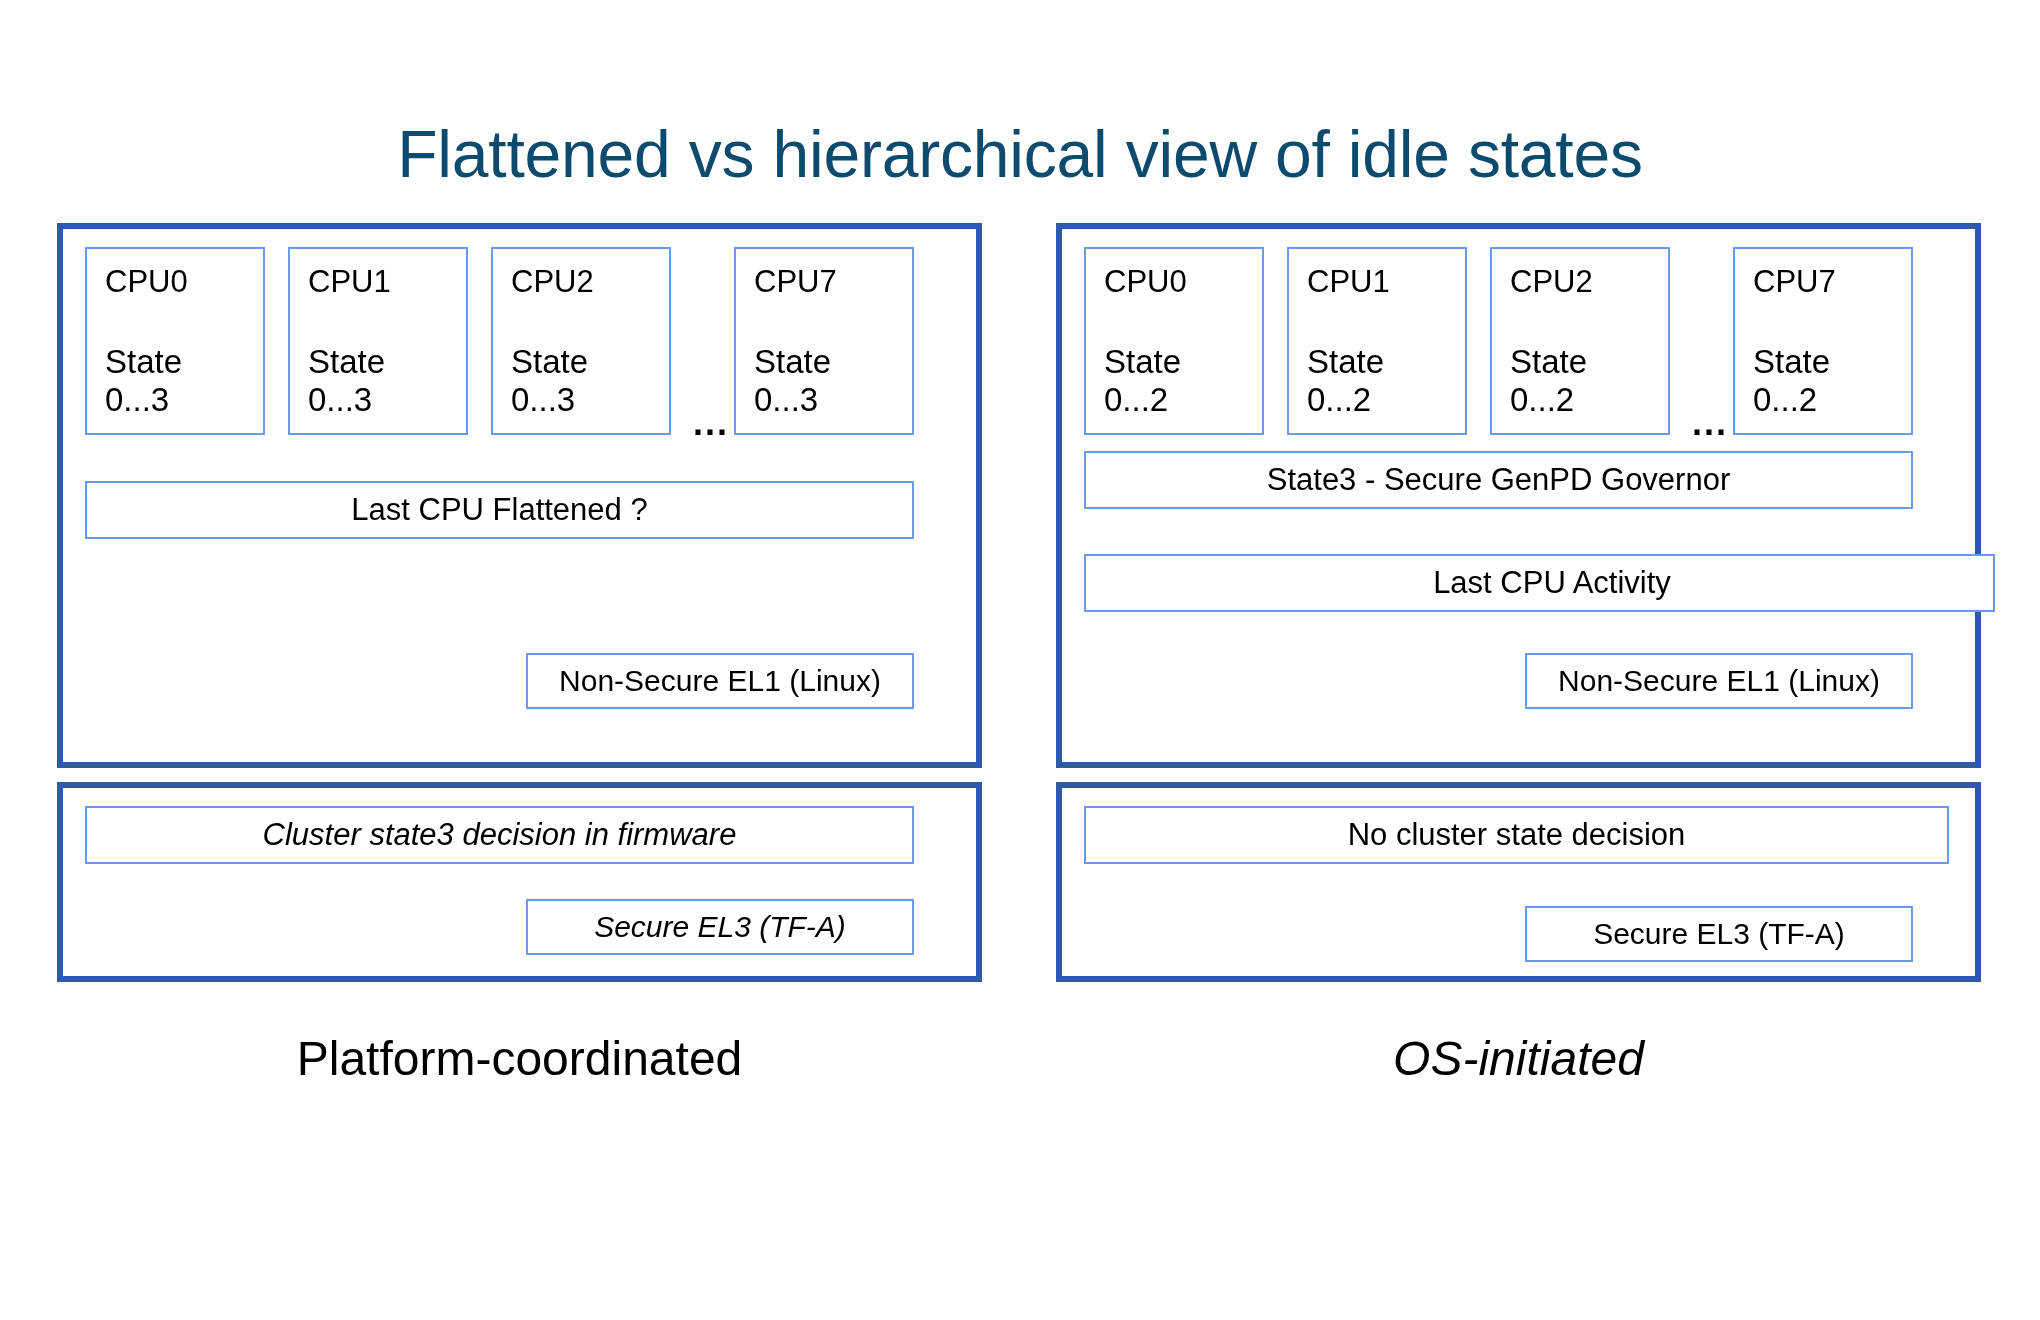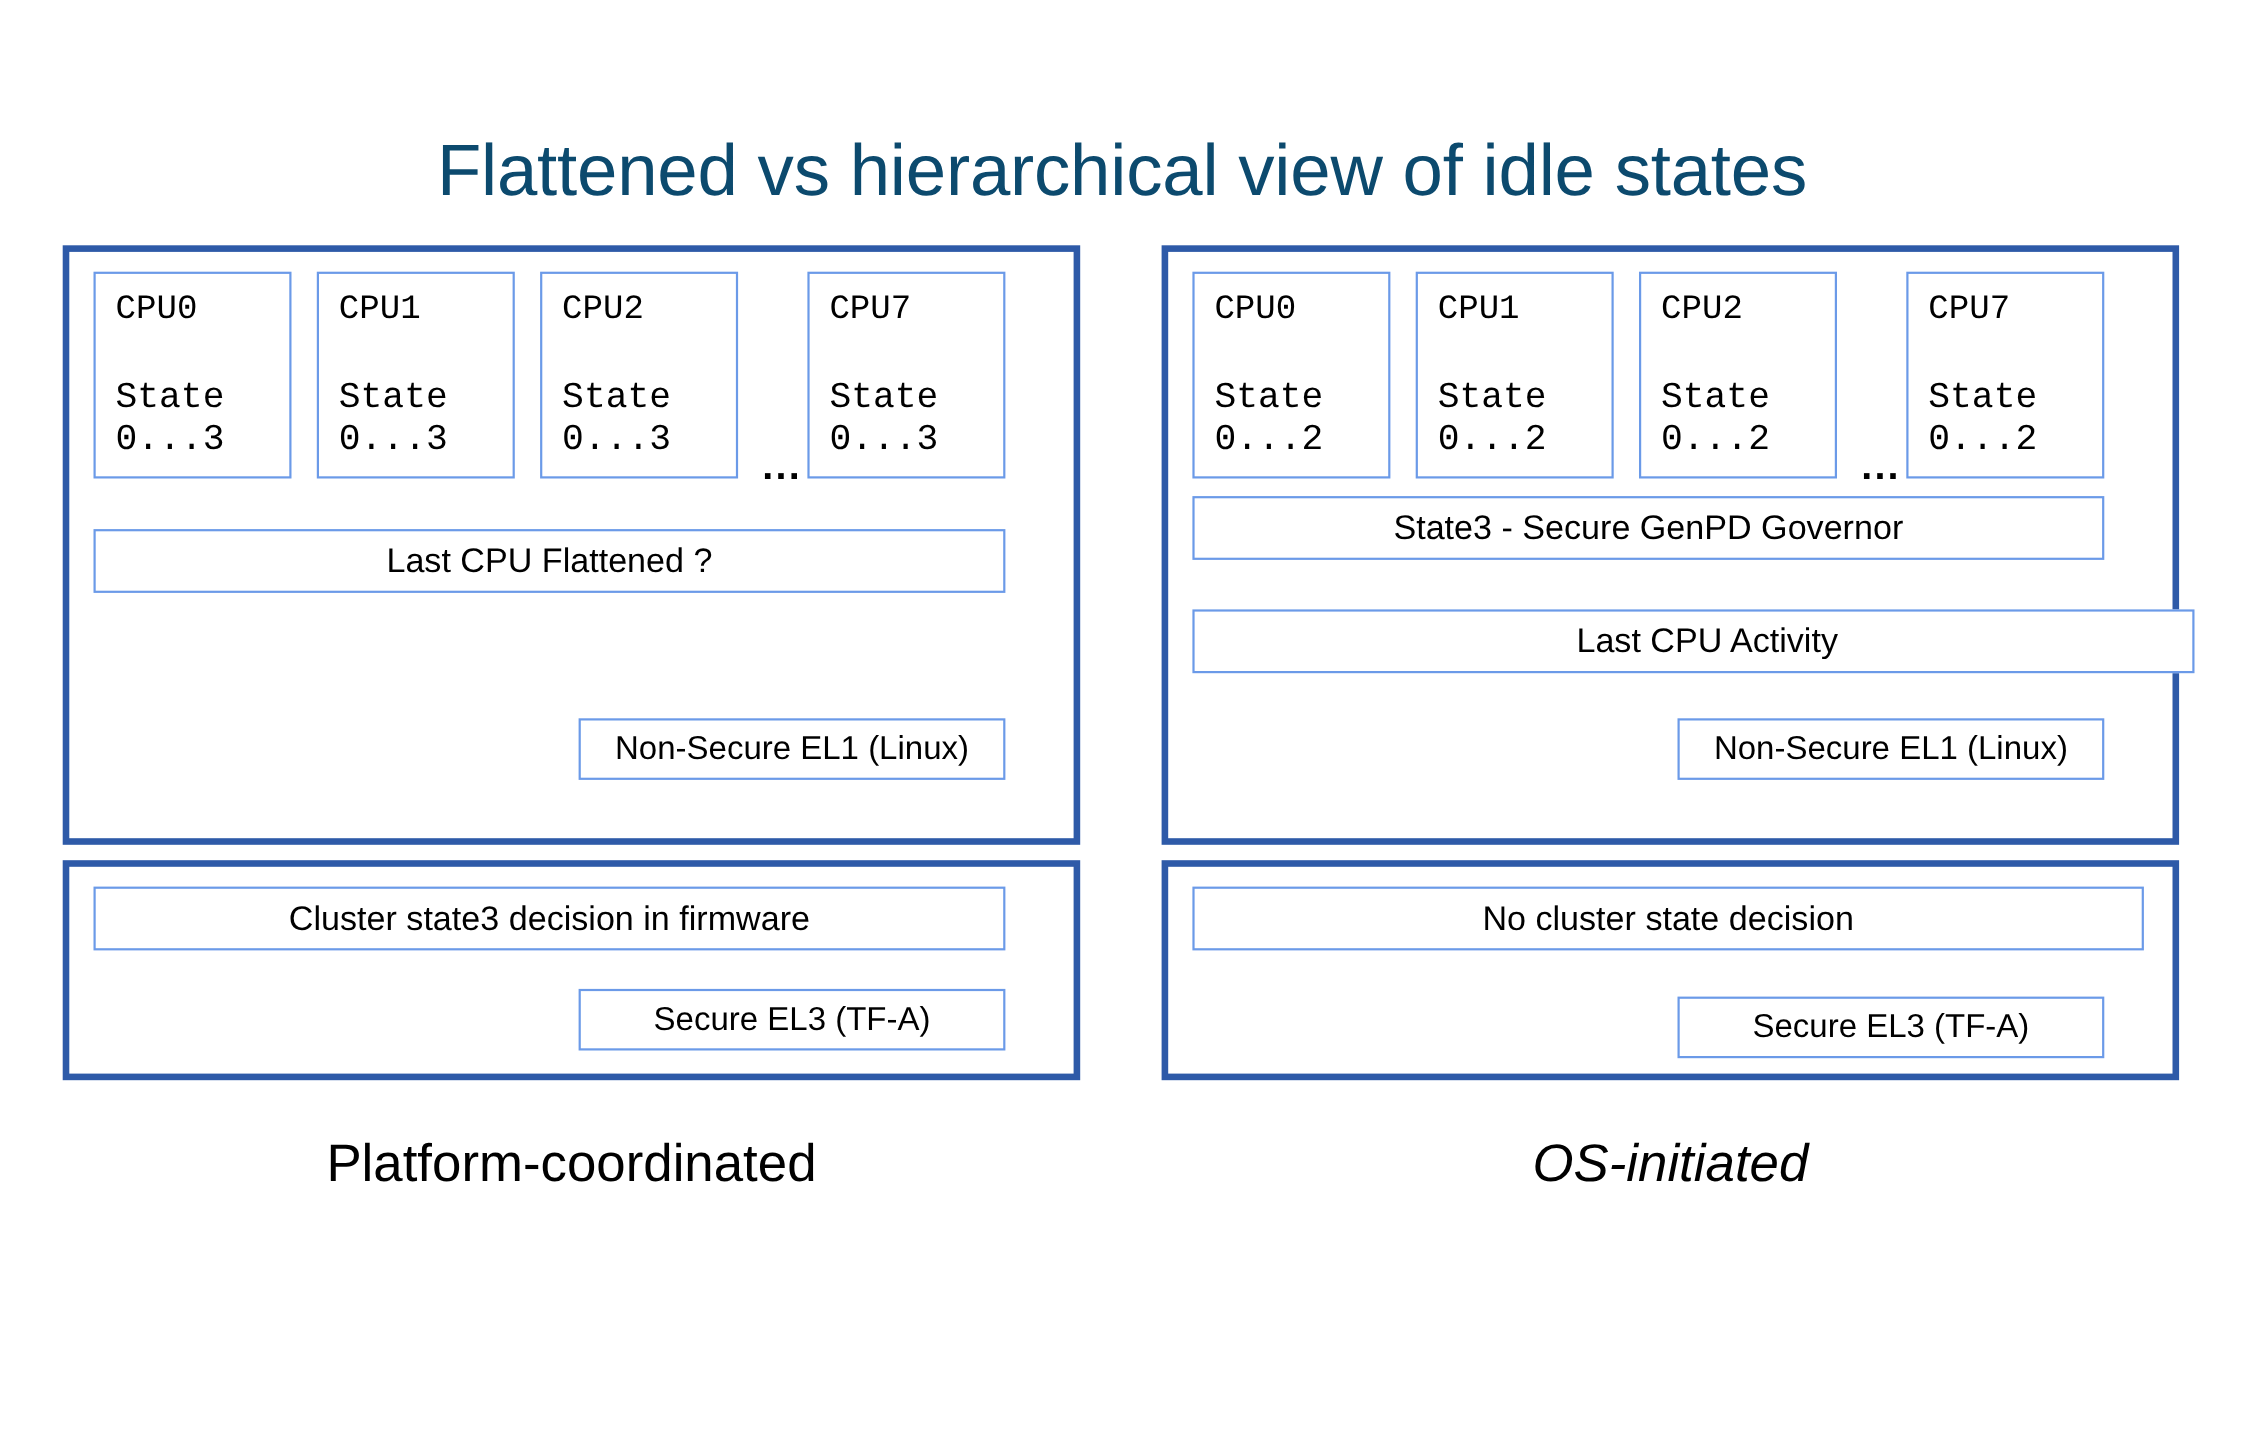--- a/index.html
+++ b/index.html
@@ -62,21 +62,20 @@
     white-space: nowrap;
   }
 
   
   .cpu-box {
     position: absolute;
     box-sizing: border-box;
     border: 2px solid #6b9ae8;
     background: #ffffff;
     padding: 14px 0 0 18px;
-    font-family: Liberation Mono, monospace;
   }
   .cpu-name {
     font-size: 31px;
     line-height: 38px;
     color: #000000;
     white-space: nowrap;
   }
   .cpu-state {
     margin-top: 42px;
     font-size: 33px;
@@ -148,21 +147,21 @@
         <span class="st-label">State</span>
         <span class="st-range">0...3</span>
       </div>
     </div>
 
     <div class="ibox wide-label" style="left:22px; top:252px; width:829px; height:58px;">Last CPU Flattened ?</div>
 
     <div class="ibox el-label" style="left:463px; top:424px; width:388px; height:56px;">Non-Secure EL1 (Linux)</div>
   </div>
 
-  <div class="panel" style="left:57px; top:782px; width:925px; height:200px;">
+  <div class="panel" style="left:57px; top:782px; width:925px; height:200px;font-style:italic;">
 
     <div class="ibox wide-label" style="left:22px; top:18px; width:829px; height:58px;">Cluster state3 decision in firmware</div>
 
     <div class="ibox el-label" style="left:463px; top:111px; width:388px; height:56px;">Secure EL3 (TF-A)</div>
   </div>
 
   <div class="caption" style="left:57px; top:1032px; width:925px;">Platform-coordinated</div>
 
   <div class="panel" style="left:1056px; top:223px; width:925px; height:545px;">
 

